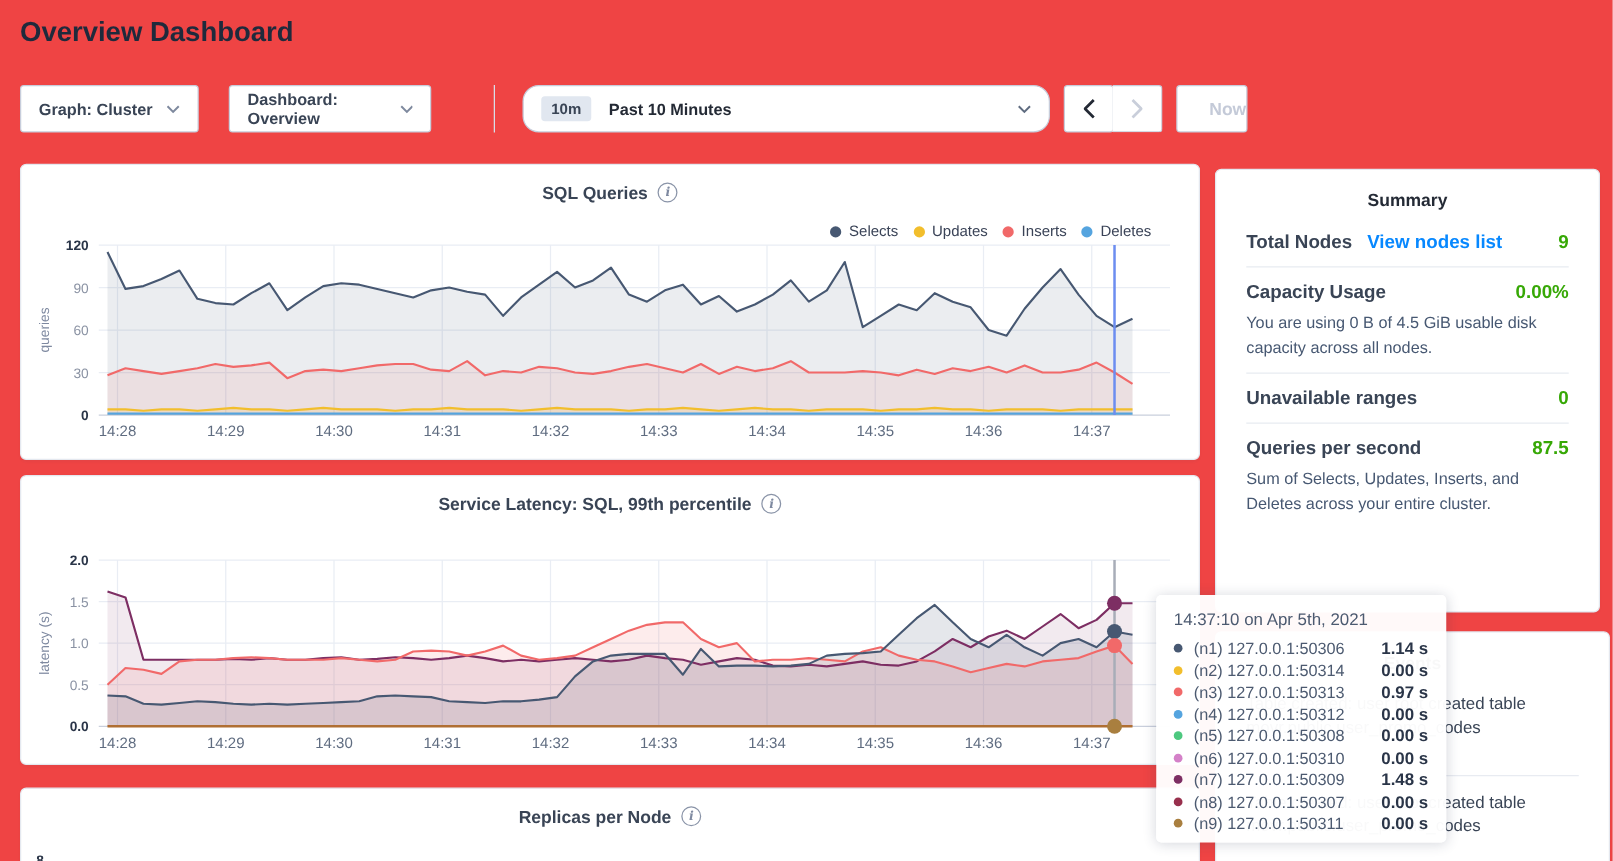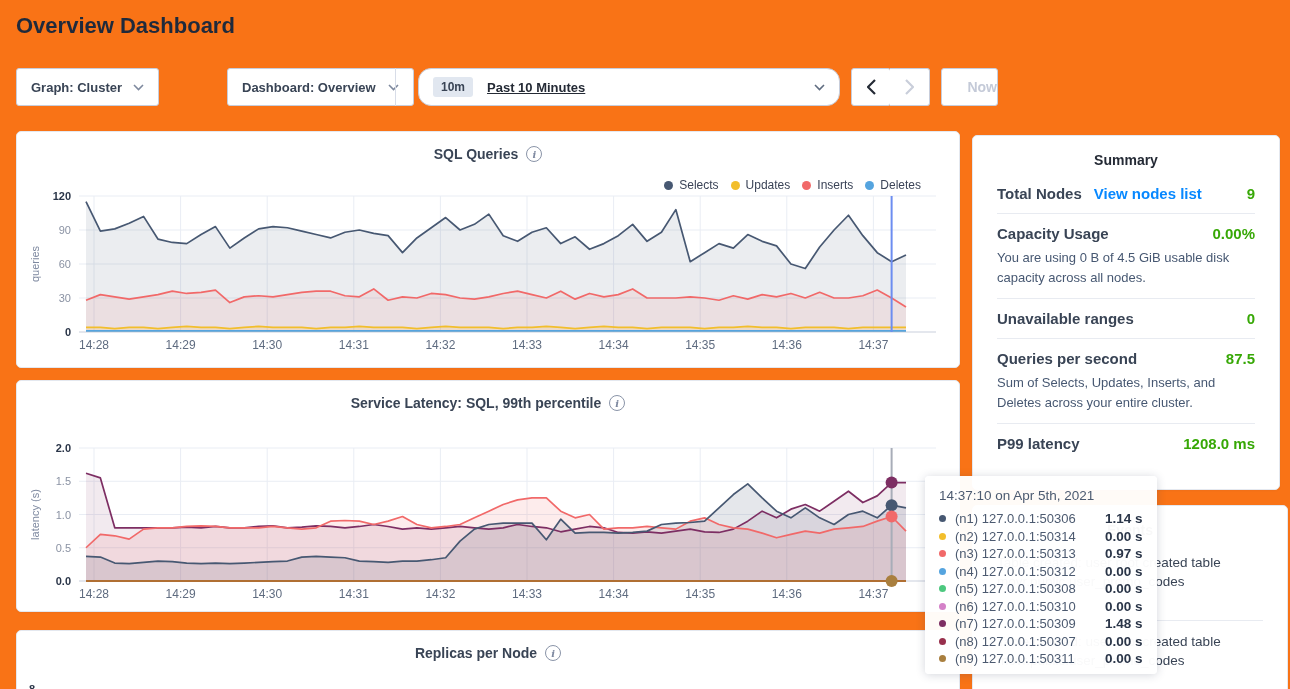--- a/index.html
+++ b/index.html
@@ -1,28 +1,28 @@
 <!DOCTYPE html>
 <html><head>
 <meta charset="utf-8">
 <style>
   * { margin:0; padding:0; box-sizing:border-box; }
   body { background:#F5F6FA; }
-  .page { position:relative; width:1290px; height:689px; background:#f97316;
+  .page { position:relative; width:1290px; height:689px; background:#ef4444;
           font-family:"Liberation Sans", sans-serif; overflow:hidden; }
   .page-title { position:absolute; left:16px; top:13px; font-size:22px; font-weight:bold; color:#1F2A3C; }
 
   
   .btn { position:absolute; top:68px; height:38px; background:#fff; border:1px solid #C7CDDB;
          border-radius:3px; display:flex; align-items:center; font-size:13px; font-weight:bold;
          color:#394455; cursor:pointer; }
   .dd { justify-content:space-between; padding:0 14px; }
   .vdivider { position:absolute; left:395px; top:68px; width:1px; height:38px; background:#D8DDE8; }
   .time-badge { background:#E1E7F0; color:#394455; border-radius:3px; padding:3px 8px; font-size:12px; font-weight:bold; }
-  .time-label { margin-left:14px; color:#242A35;text-decoration:underline; }
+  .time-label { margin-left:14px; color:#242A35; }
   .nav-btn { justify-content:center; }
   .now { justify-content:flex-end; color:#C4CAD8; font-size:14px; }
 
   
   .card { position:absolute; background:#fff; border:1px solid #E4E8EF; border-radius:5px;
           box-shadow:0 1px 2px rgba(60,70,100,0.05); }
   .chart-title-row { position:absolute; top:14px; left:0; right:0; display:flex; justify-content:center;
                      align-items:center; gap:8px; font-size:14px; font-weight:bold; color:#394455; }
   .info { width:16px; height:16px; border:1px solid #8A94A8; border-radius:50%; color:#7E89A0;
           font-size:10px; font-family:"DejaVu Serif", serif; font-style:italic; display:inline-flex;
@@ -67,21 +67,21 @@
 <div class="page">
 
   <div class="page-title">Overview Dashboard</div>
 
   <div class="btn dd" style="left:16px;width:143px;">
     <span>Graph: Cluster</span>
     <svg width="11" height="7">
         <polyline points="1,1 5.5,5.5 10,1" fill="none" stroke="#7E899E" stroke-width="1.6"></polyline>
       </svg>
   </div>
-  <div class="btn dd" style="left:183px;width:187px;margin-left:44px;">
+  <div class="btn dd" style="left:183px;width:162px;">
     <span>Dashboard: Overview</span>
     <svg width="11" height="7">
         <polyline points="1,1 5.5,5.5 10,1" fill="none" stroke="#7E899E" stroke-width="1.6"></polyline>
       </svg>
   </div>
   <div class="vdivider"></div>
   <div class="btn" style="left:418px;width:422px;padding:0 14px;border-radius:13px;">
     <span class="time-badge">10m</span>
     <span class="time-label">Past 10 Minutes</span>
     <svg width="11" height="7" style="margin-left:auto;">
@@ -251,26 +251,20 @@
             <span class="sum-value">0</span>
           </div>
         </div>
         <div class="sum-item">
           <div class="sum-row">
             <span class="sum-label">Queries per second</span>
             <span class="sum-value">87.5</span>
           </div>
           <div class="sum-desc">Sum of Selects, Updates, Inserts, and Deletes across your entire cluster.</div>
         </div>
-        <div class="sum-item">
-          <div class="sum-row">
-            <span class="sum-label">P99 latency</span>
-            <span class="sum-value">1208.0 ms</span>
-          </div>
-        </div>
       </div>
   </div>
 
   <div class="card" style="left:972px;top:505px;width:316px;height:220px;overflow:hidden;">
     <div class="panel-title">Events</div>
     <div class="ev-wrap" id="event-items">
         <div class="event-item">
           <div>Table created: user root created table</div>
           <div>movr.public.user_promo_codes</div>
         </div>

